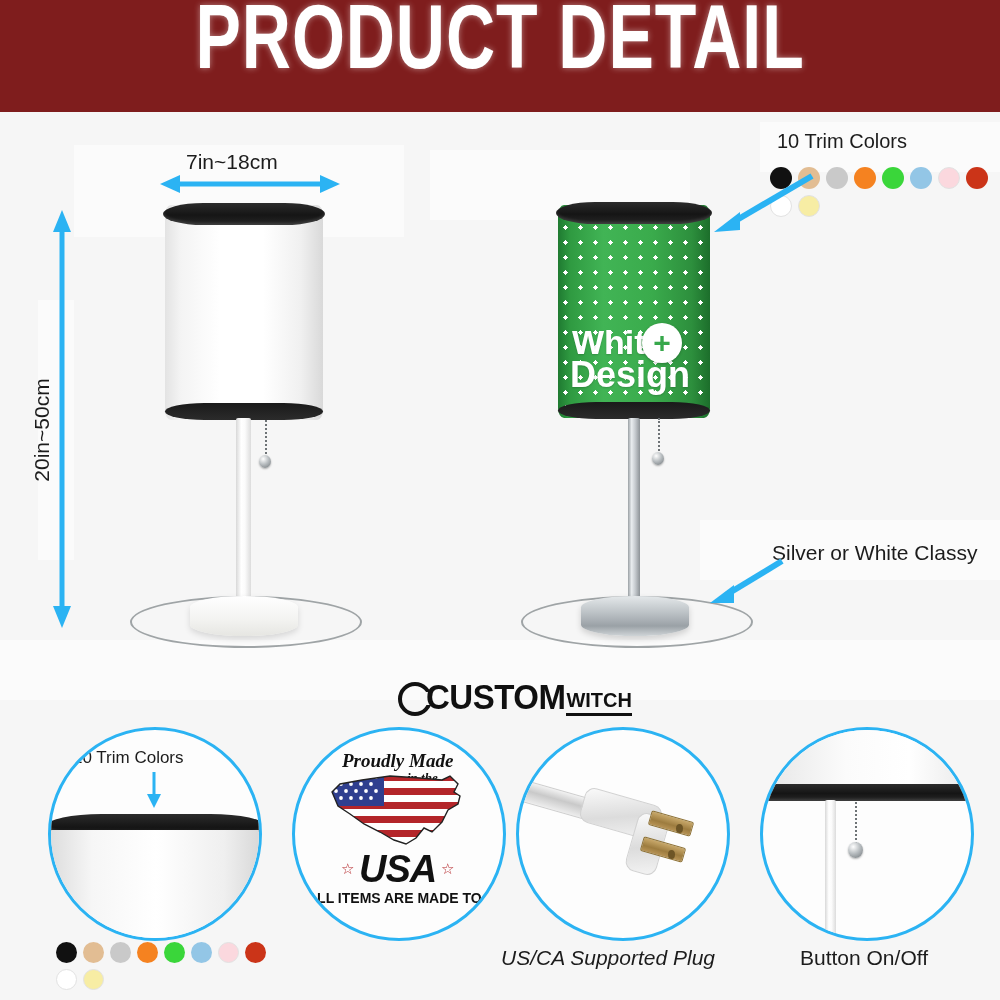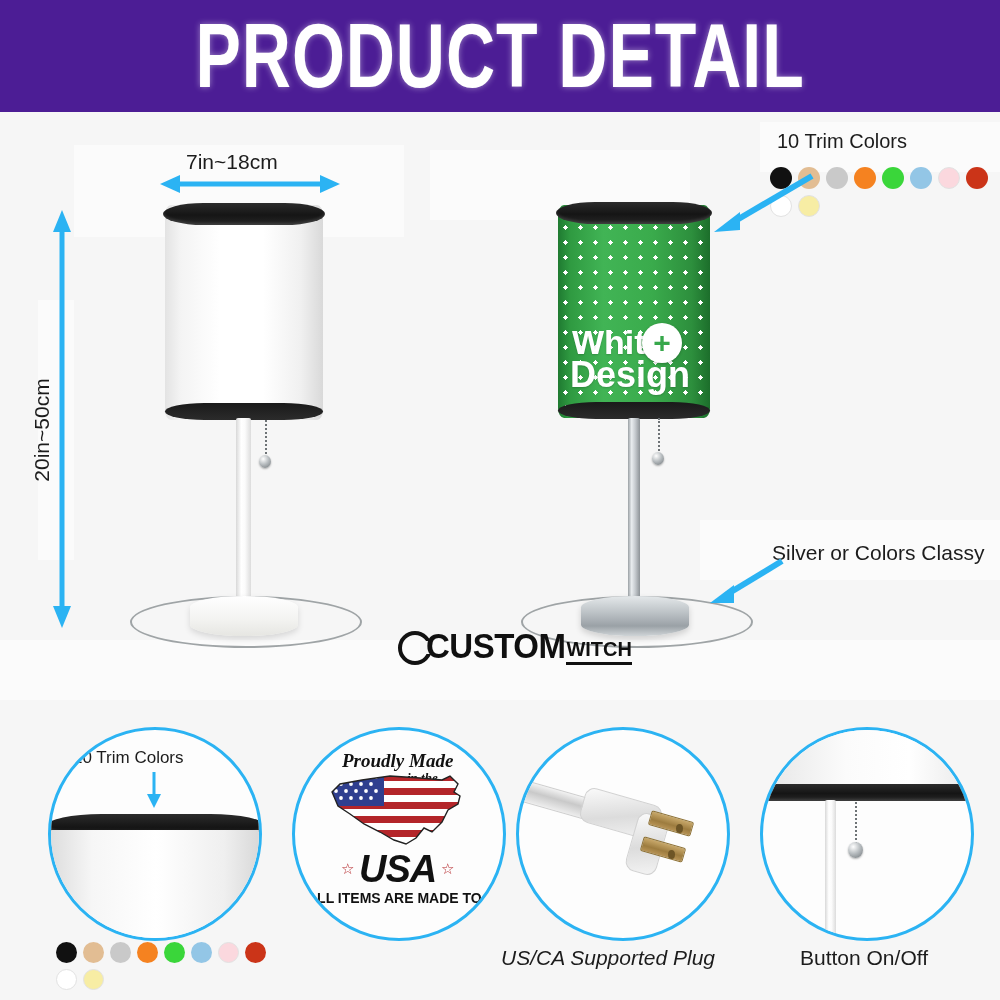--- a/index.html
+++ b/index.html
@@ -8,22 +8,22 @@
     background:#f7f7f7;
     font-family:"Liberation Sans", sans-serif;
     overflow:hidden;
     position:relative;
   }
   #page{position:relative;width:1000px;height:1000px;background:#f6f6f6;}
 
   
   .banner{
     position:absolute;left:0;top:0;width:1000px;height:112px;
-    background:#4c1d95;
-    display:flex;align-items:center;justify-content:center;
+    background:#7f1d1d;
+    display:flex;align-items:flex-start;justify-content:center;
   }
   .banner-title{
     color:#ffffff;
     font-family:"Liberation Sans", sans-serif;
     font-weight:bold;
     font-size:74px;
     letter-spacing:1px;
     transform:scaleX(0.92) scaleY(1.22);
     transform-origin:center;
     text-shadow:0 0 6px rgba(255,255,255,.45);
@@ -298,27 +298,27 @@
 
     <div class="pole pole-silver" style="left:628px;top:418px;width:12px;height:185px;"></div>
 
     <div class="chain" style="left:658px;top:418px;height:40px;"></div>
     <div class="chain-bead" style="left:652px;top:452px;"></div>
 
     <div class="cord-ring" style="left:521px;top:596px;width:228px;height:48px;"></div>
     <div class="base base-silver" style="left:581px;top:596px;width:108px;height:40px;"></div>
   </div>
 
-  <div class="lbl" style="left:772px;top:541px;font-size:21px;">Silver or Colors Classy</div>
+  <div class="lbl" style="left:772px;top:541px;font-size:21px;">Silver or White Classy</div>
   <svg class="arrow-blue" style="left:700px;top:555px;" width="90" height="52" viewBox="0 0 90 52">
     <line x1="82" y1="6" x2="26" y2="40" stroke="#2bb3f3" stroke-width="6"></line>
     <polygon points="10,48 34,30 34,48" fill="#2bb3f3"></polygon>
   </svg>
 
-  <div class="logo" style="left:398px;top:627px;">
+  <div class="logo" style="left:398px;top:678px;">
     <div class="logo-c"></div>
     <div class="logo-custom">CUSTOM</div>
     <div class="logo-witch-box">
       <div class="logo-witch">WITCH</div>
       <div class="logo-rule"></div>
     </div>
   </div>
 
   <div class="circle-card" style="left:48px;top:727px;width:208px;height:208px;">
     <div class="lbl" style="left:22px;top:18px;font-size:17px;">10 Trim Colors</div>

